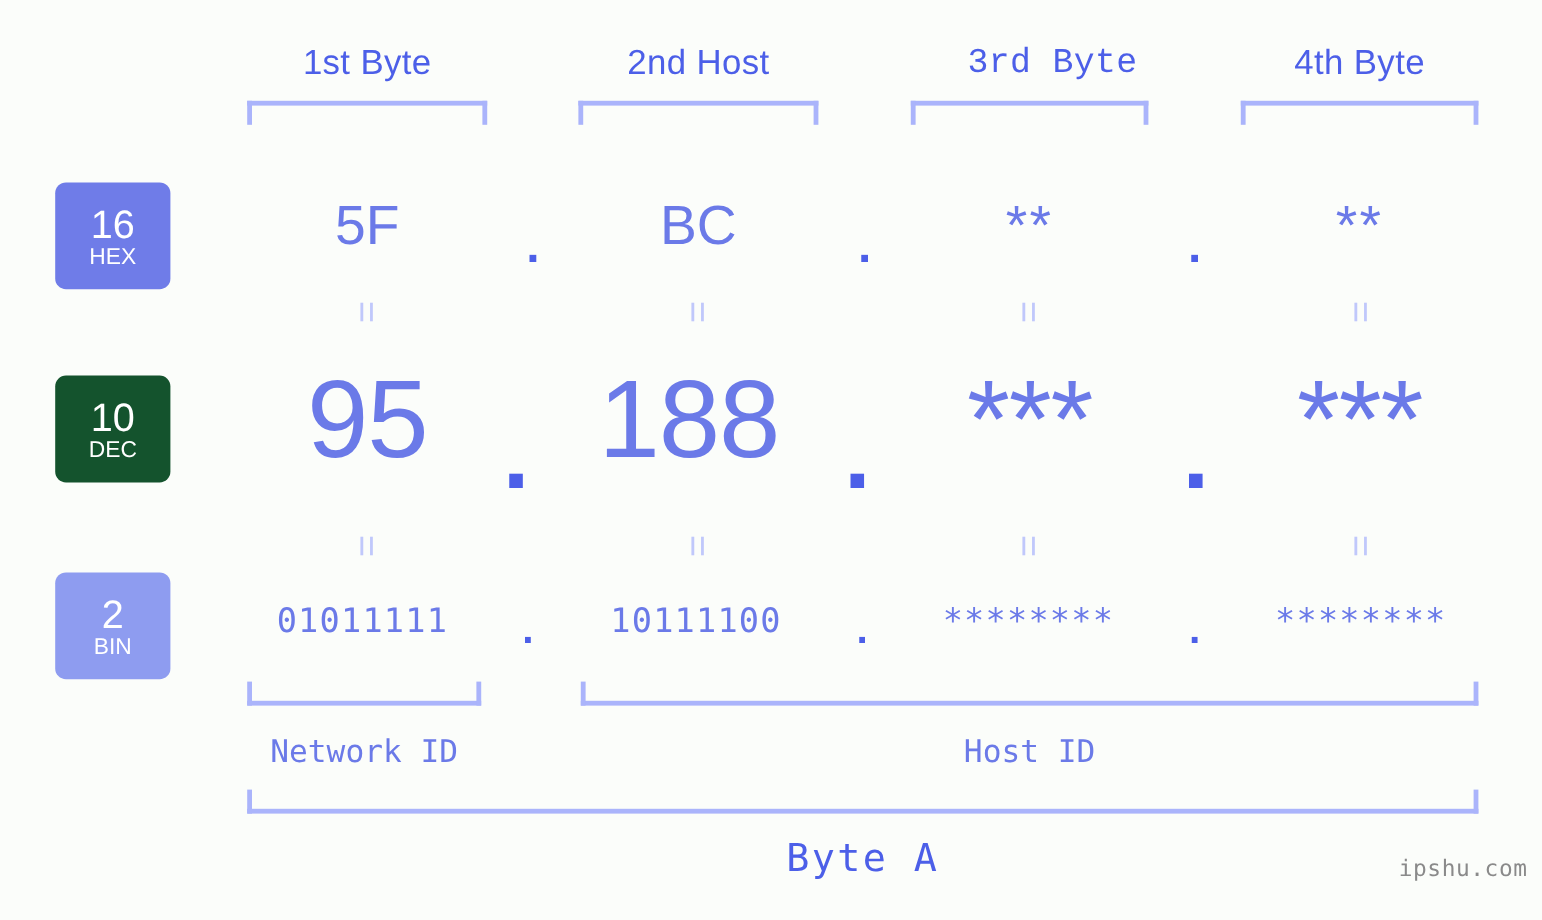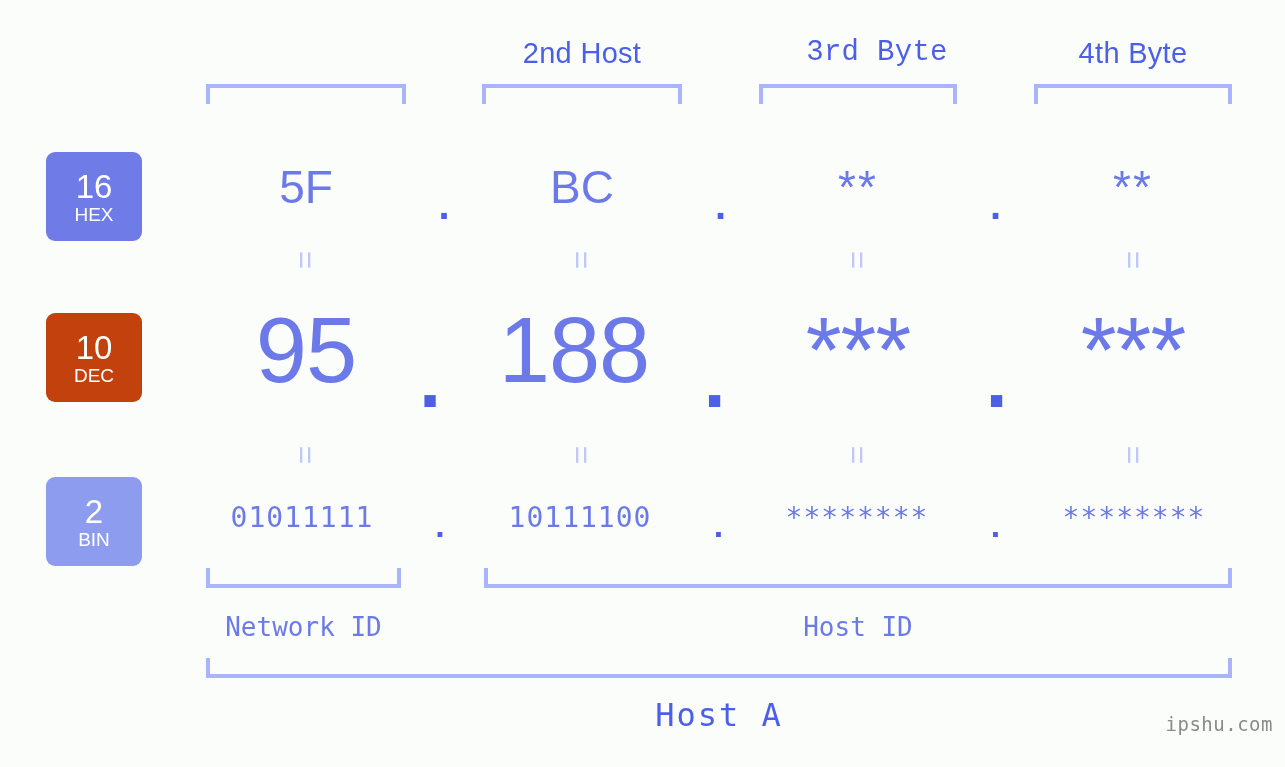--- a/index.html
+++ b/index.html
@@ -70,21 +70,21 @@
     font-size: 33px;
     line-height: 35px;
     font-weight: 400;
   }
   .badge .nm {
     font-size: 19px;
     line-height: 21px;
     font-weight: 400;
   }
   #badge-hex { top: 152px; height: 89px; background: #6f7ce8; }
-  #badge-dec { top: 313px; height: 89px; background: #c2410c; }
+  #badge-dec { top: 313px; height: 89px; background: #14532d; }
   #badge-bin { top: 477px; height: 89px; background: #8e9cf0; }
 
   
   .row {
     position: absolute;
     left: 0;
     width: 1285px;
     display: block;
   }
   .cell {
@@ -168,20 +168,21 @@
     color: #8a8a8a;
     font-family: "DejaVu Sans Mono", monospace;
     letter-spacing: 0.5px;
   }
 </style>
 </head>
 <body>
 
 <div id="stage">
 
+  <div class="byte-label" style="left:206px; width:200px;">1st Byte</div>
   <div class="byte-label" style="left:482px; width:200px;">2nd Host</div>
   <div class="byte-label" style="left:778px; width:198px;font-family:Liberation Mono, monospace;">3rd Byte</div>
   <div class="byte-label" style="left:1034px; width:198px;">4th Byte</div>
 
   <div class="bracket bracket-down" style="left:206px; top:84px; width:200px; height:20px;"></div>
   <div class="bracket bracket-down" style="left:482px; top:84px; width:200px; height:20px;"></div>
   <div class="bracket bracket-down" style="left:759px; top:84px; width:198px; height:20px;"></div>
   <div class="bracket bracket-down" style="left:1034px; top:84px; width:198px; height:20px;"></div>
 
   <div class="badge" id="badge-hex">
@@ -237,17 +238,17 @@
     <div class="cell" style="left:1034px; width:200px;">********</div>
   </div>
 
   <div class="bracket bracket-up" style="left:206px; top:568px; width:195px; height:20px;"></div>
   <div class="bracket bracket-up" style="left:484px; top:568px; width:748px; height:20px;"></div>
 
   <div class="id-label" style="left:206px; width:195px;">Network ID</div>
   <div class="id-label" style="left:484px; width:748px;">Host ID</div>
 
   <div class="bracket bracket-up" style="left:206px; top:658px; width:1026px; height:20px;"></div>
-  <div id="class-label" style="left:206px; width:1026px;">Host A</div>
+  <div id="class-label" style="left:206px; width:1026px;">Byte A</div>
 
   <div id="watermark">ipshu.com</div>
 
 </div>
 
 </body></html>

